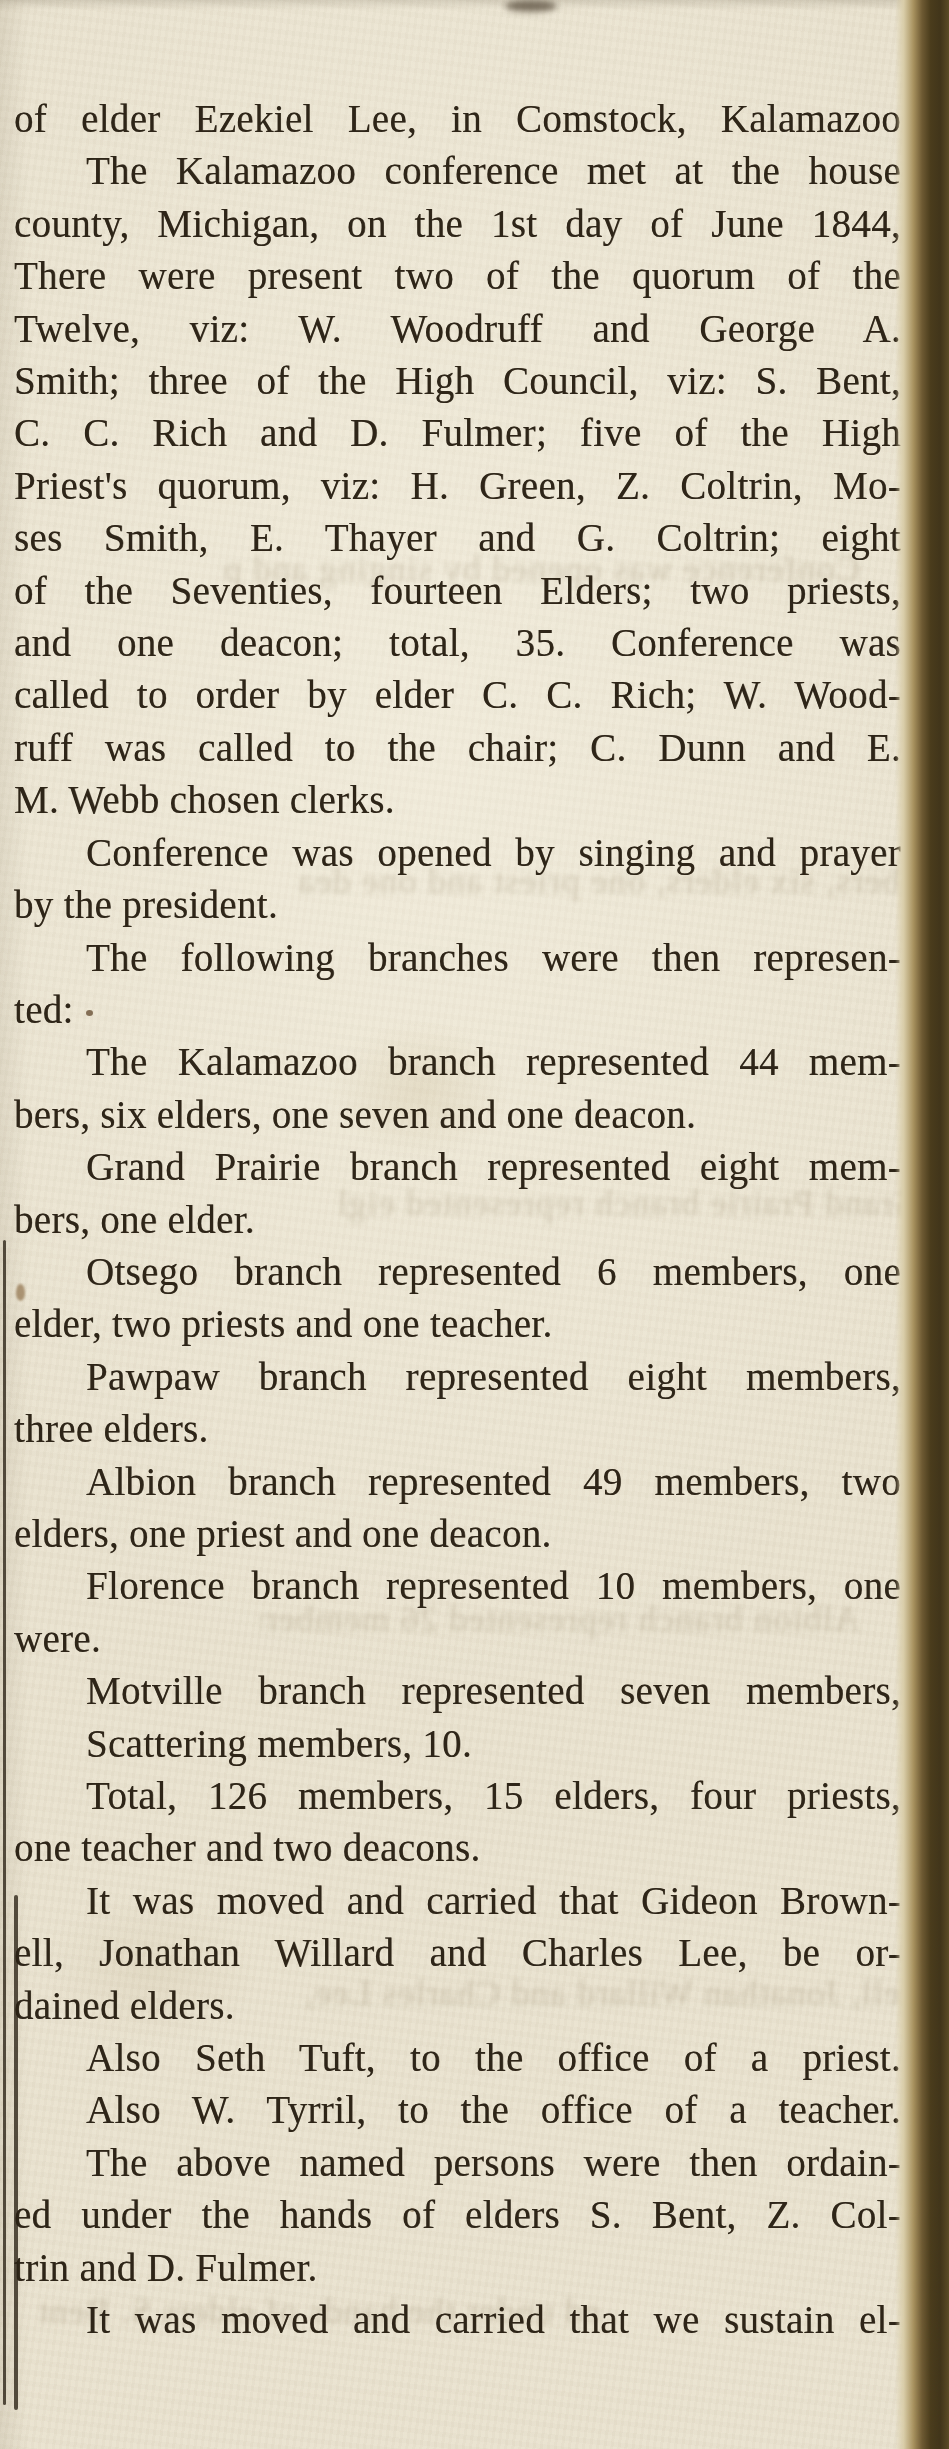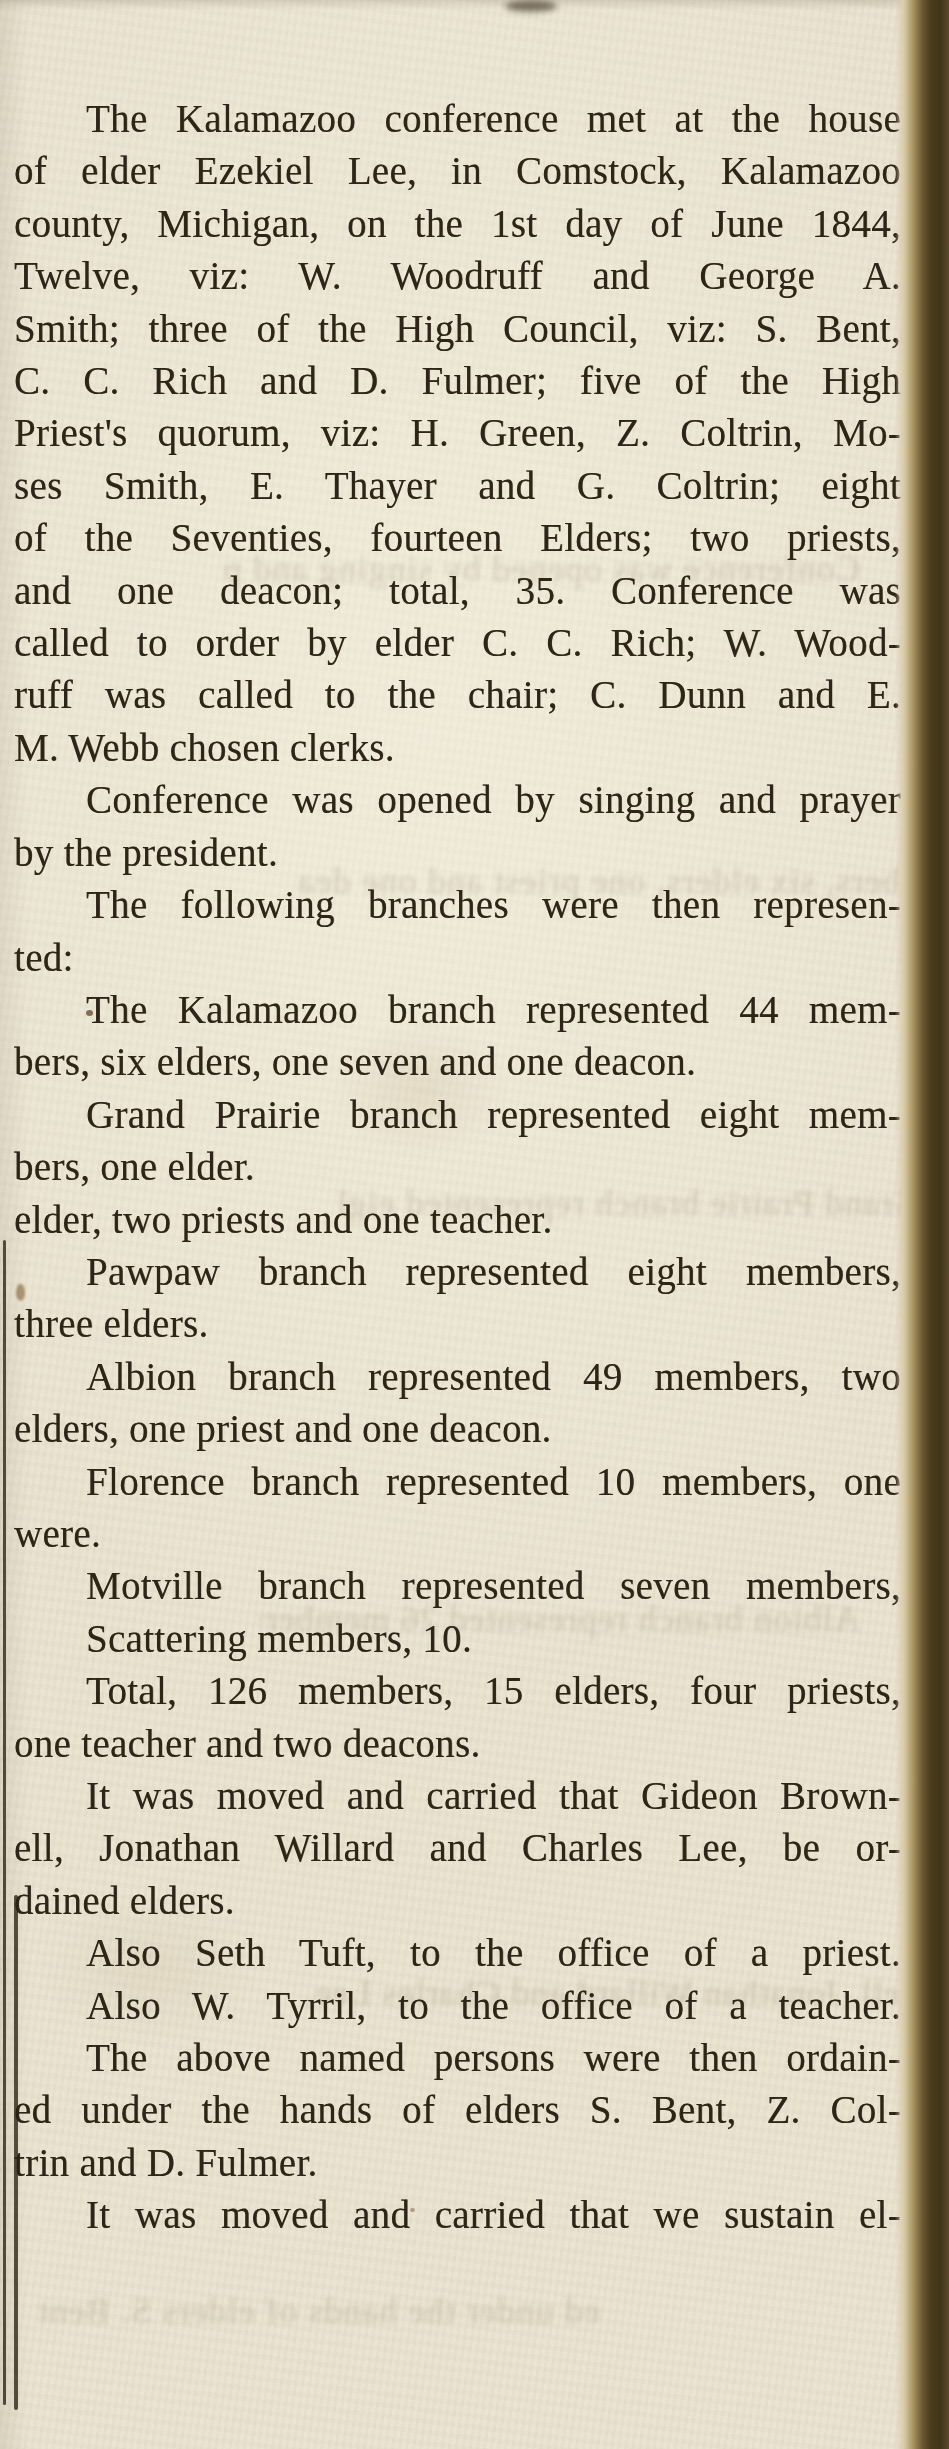--- a/index.html
+++ b/index.html
@@ -91,41 +91,43 @@
 
   <div class="stain1"></div>
   <div class="stain2"></div>
   <div class="smudge-top"></div>
   <div class="speck speck1"></div>
   <div class="speck speck2"></div>
   <div class="speck speck3"></div>
   <div class="speck speck4"></div>
 
   <main class="text-block">
+      <div class="line justify">of elder Ezekiel Lee, in Comstock, Kalamazoo</div>
       <div class="line indent justify">The Kalamazoo conference met at the house</div>
-      <div class="line justify">of elder Ezekiel Lee, in Comstock, Kalamazoo</div>
       <div class="line justify">county, Michigan, on the 1st day of June 1844,</div>
+      <div class="line justify">There were present two of the quorum of the</div>
       <div class="line justify">Twelve, viz: W. Woodruff and George A.</div>
       <div class="line justify">Smith; three of the High Council, viz: S. Bent,</div>
       <div class="line justify">C. C. Rich and D. Fulmer; five of the High</div>
       <div class="line justify">Priest's quorum, viz: H. Green, Z. Coltrin, Mo-</div>
       <div class="line justify">ses Smith, E. Thayer and G. Coltrin; eight</div>
       <div class="line justify">of the Seventies, fourteen Elders; two priests,</div>
       <div class="line justify">and one deacon; total, 35. Conference was</div>
       <div class="line justify">called to order by elder C. C. Rich; W. Wood-</div>
       <div class="line justify">ruff was called to the chair; C. Dunn and E.</div>
       <div class="line">M. Webb chosen clerks.</div>
       <div class="line indent justify">Conference was opened by singing and prayer</div>
       <div class="line">by the president.</div>
       <div class="line indent justify">The following branches were then represen-</div>
       <div class="line">ted:</div>
       <div class="line indent justify">The Kalamazoo branch represented 44 mem-</div>
       <div class="line">bers, six elders, one seven and one deacon.</div>
       <div class="line indent justify">Grand Prairie branch represented eight mem-</div>
       <div class="line">bers, one elder.</div>
+      <div class="line indent justify">Otsego branch represented 6 members, one</div>
       <div class="line">elder, two priests and one teacher.</div>
       <div class="line indent justify">Pawpaw branch represented eight members,</div>
       <div class="line">three elders.</div>
       <div class="line indent justify">Albion branch represented 49 members, two</div>
       <div class="line">elders, one priest and one deacon.</div>
       <div class="line indent justify">Florence branch represented 10 members, one</div>
       <div class="line">were.</div>
       <div class="line indent justify">Motville branch represented seven members,</div>
       <div class="line indent">Scattering members, 10.</div>
       <div class="line indent justify">Total, 126 members, 15 elders, four priests,</div>

